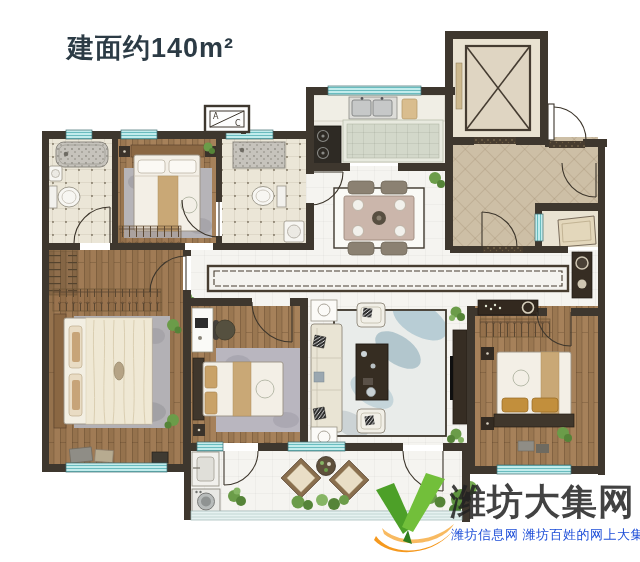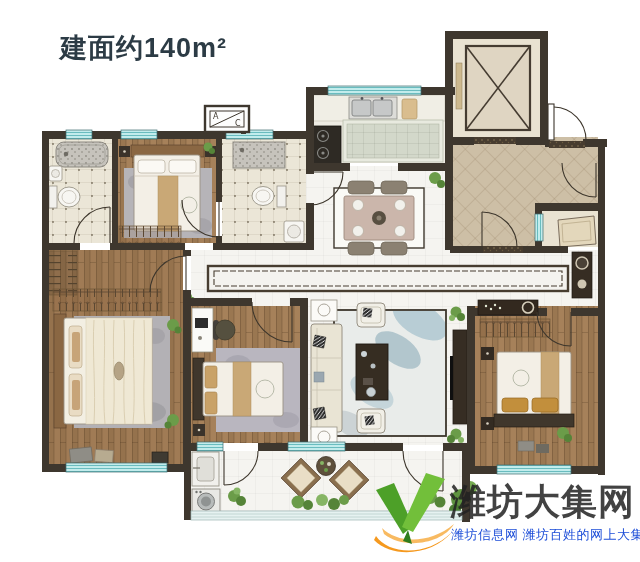--- a/index.html
+++ b/index.html
@@ -1,21 +1,21 @@
 <!DOCTYPE html>
 <html><head>
 <meta charset="utf-8">
 <style>
   html,body{margin:0;padding:0;background:#ffffff;}
   .stage{
     position:relative;width:640px;height:562px;background:#ffffff;overflow:hidden;
     font-family:"Liberation Sans","DejaVu Sans",sans-serif;
   }
   .area-title{
-    position:absolute;left:60px;top:30px;
+    position:absolute;left:67px;top:30px;
     font-size:27px;font-weight:700;color:#2c3b45;letter-spacing:1px;
   }
   .plan-svg{position:absolute;left:0;top:0;}
   .watermark{position:absolute;left:368px;top:466px;width:288px;height:92px;}
   .wm-logo{position:absolute;left:0;top:4px;}
   .wm-big{
     position:absolute;left:82px;top:12px;width:206px;
     font-size:36px;font-weight:800;color:rgba(33,33,33,0.85);letter-spacing:1px;white-space:nowrap;
   }
   .wm-small{

